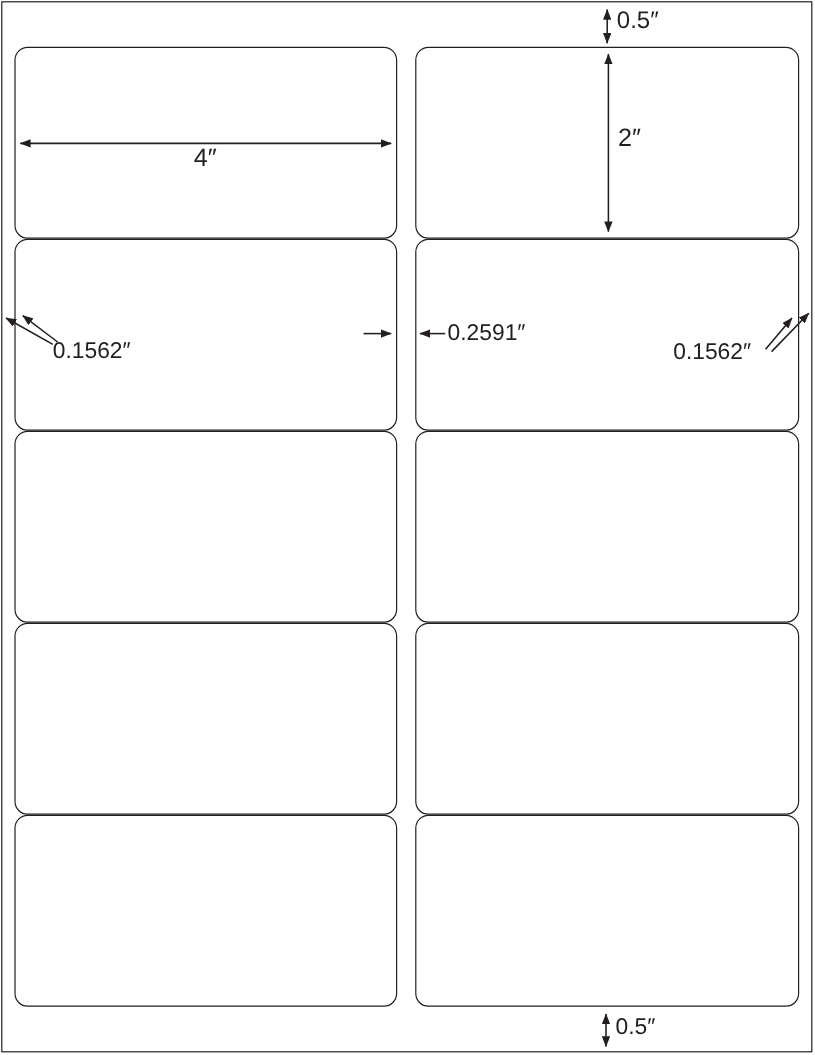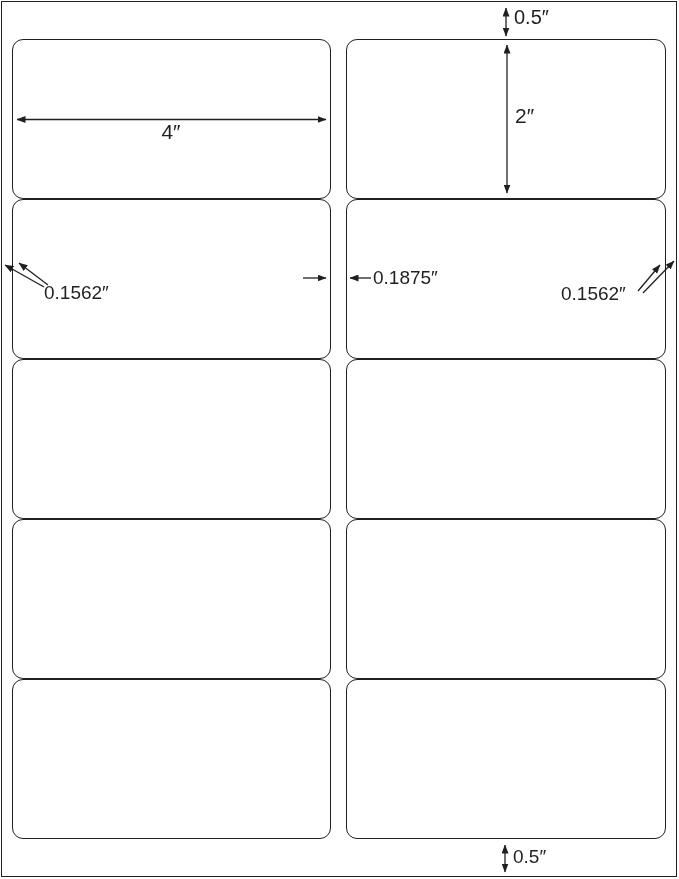--- a/index.html
+++ b/index.html
@@ -91,17 +91,17 @@
     <line x1="371" y1="278" x2="350" y2="278" marker-end="url(#ah)"></line>
     <line x1="638" y1="291" x2="660" y2="265" marker-end="url(#ah)"></line>
     <line x1="643" y1="293" x2="674" y2="261" marker-end="url(#ah)"></line>
     <line x1="505" y1="845" x2="505" y2="872" marker-start="url(#ah)" marker-end="url(#ah)"></line>
   </svg>
 
   <span class="dim-text dim-top">0.5″</span>
   <span class="dim-text dim-width">4″</span>
   <span class="dim-text dim-height">2″</span>
   <span class="dim-text dim-left">0.1562″</span>
-  <span class="dim-text dim-gap">0.1875″</span>
+  <span class="dim-text dim-gap">0.2591″</span>
   <span class="dim-text dim-right">0.1562″</span>
   <span class="dim-text dim-bottom">0.5″</span>
 
 </div>
 
 </body></html>

